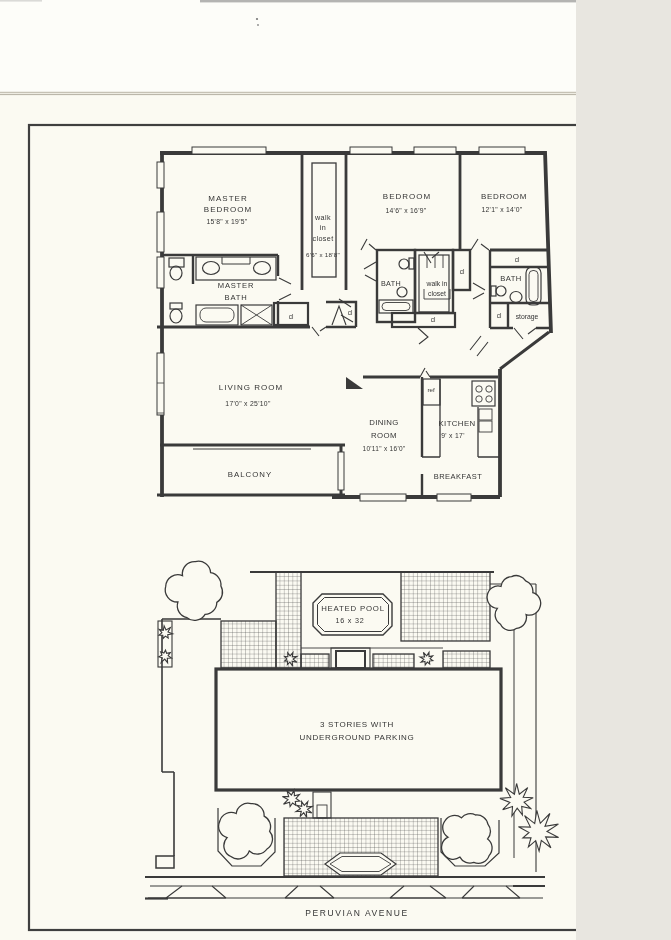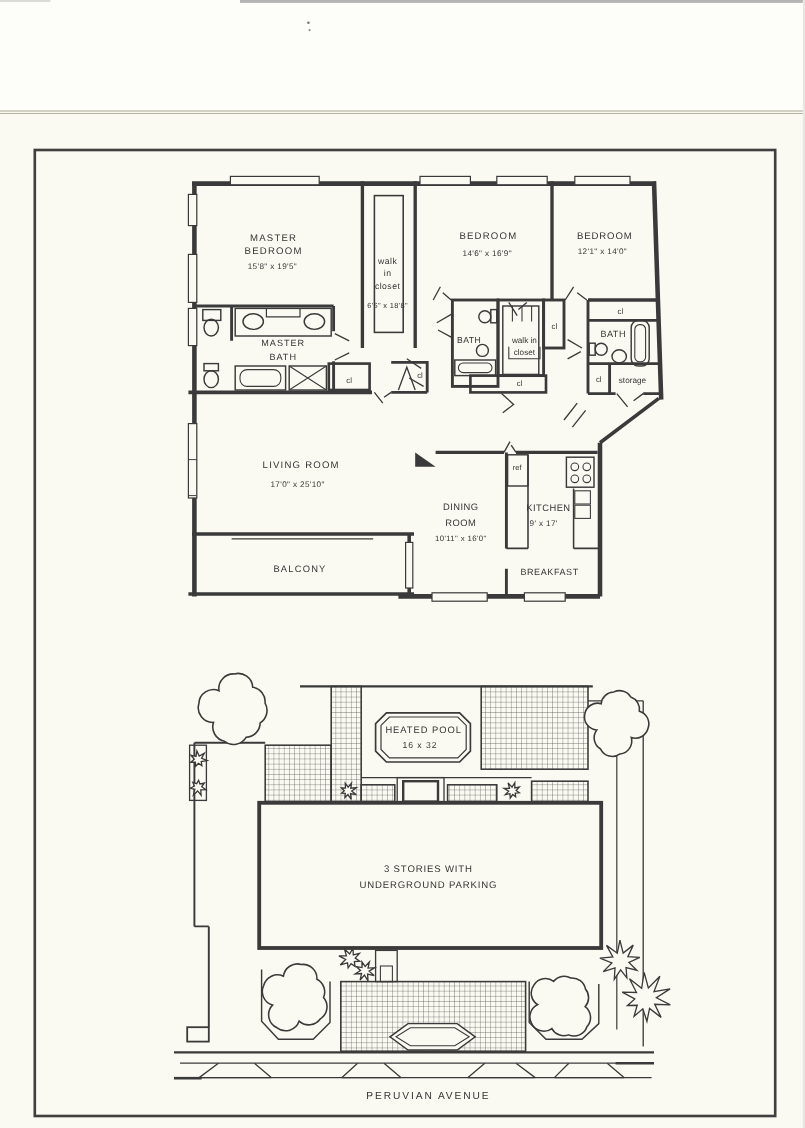--- a/index.html
+++ b/index.html
@@ -1,16 +1,16 @@
 <!DOCTYPE html>
 <html><head>
 <meta charset="utf-8">
 <style>
   html,body{margin:0;padding:0;background:#e8e6e0;}
-  .page{position:relative;width:669px;height:940px;background:#fbfaf2;overflow:hidden;
+  .page{position:relative;width:576px;height:940px;background:#fbfaf2;overflow:hidden;
         font-family:"Liberation Sans",sans-serif;}
   svg{position:absolute;left:0;top:0;}
   svg text{font-family:"Liberation Sans",sans-serif;fill:#343434;}
   .room-name{font-size:8px;letter-spacing:1px;}
   .room-dims{font-size:6.8px;letter-spacing:.3px;}
   .small-label{font-size:6.5px;}
   .med-label{font-size:7.2px;letter-spacing:.4px;}
   .street-label{font-size:8.5px;letter-spacing:1.6px;}
   .bld-label{font-size:8px;letter-spacing:.7px;}
 </style>

